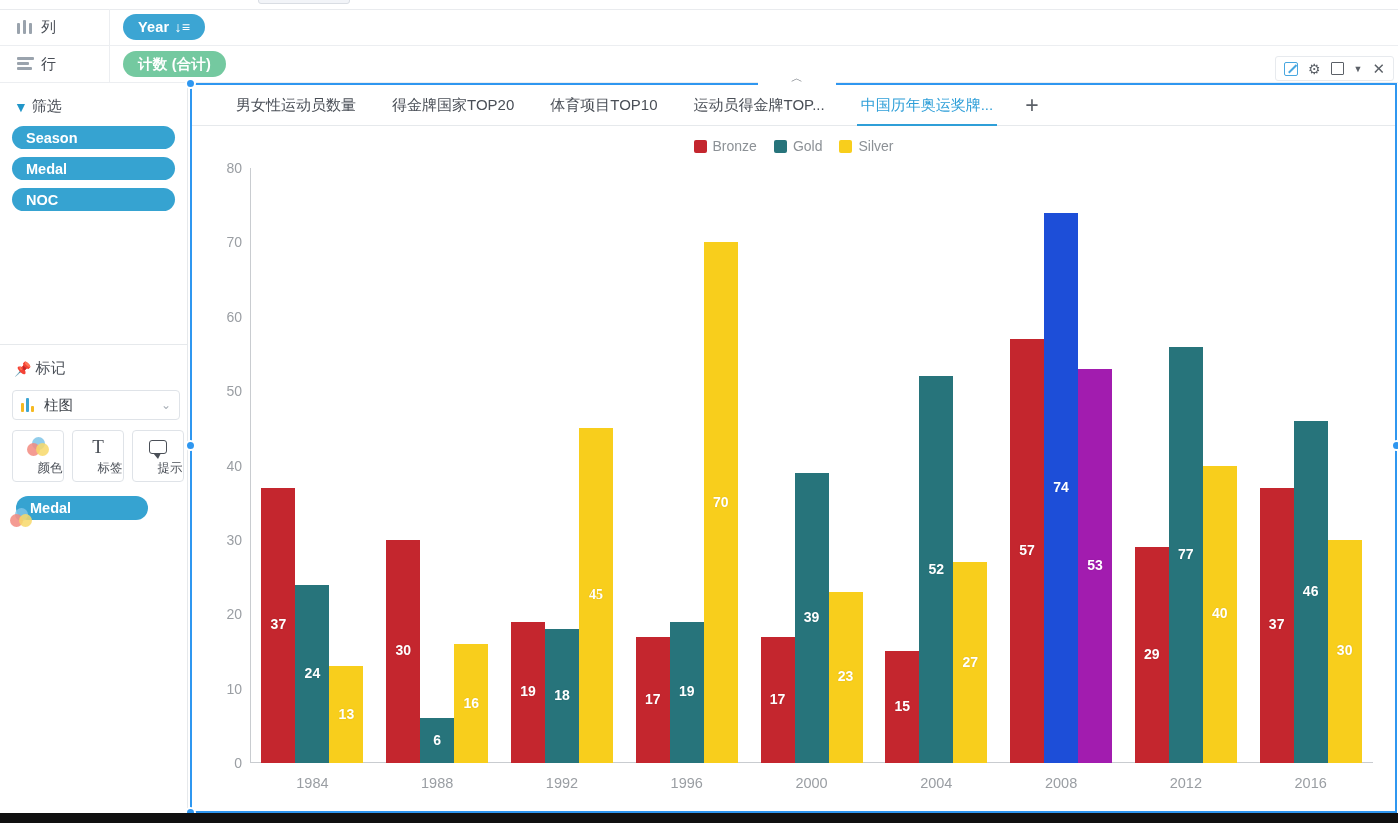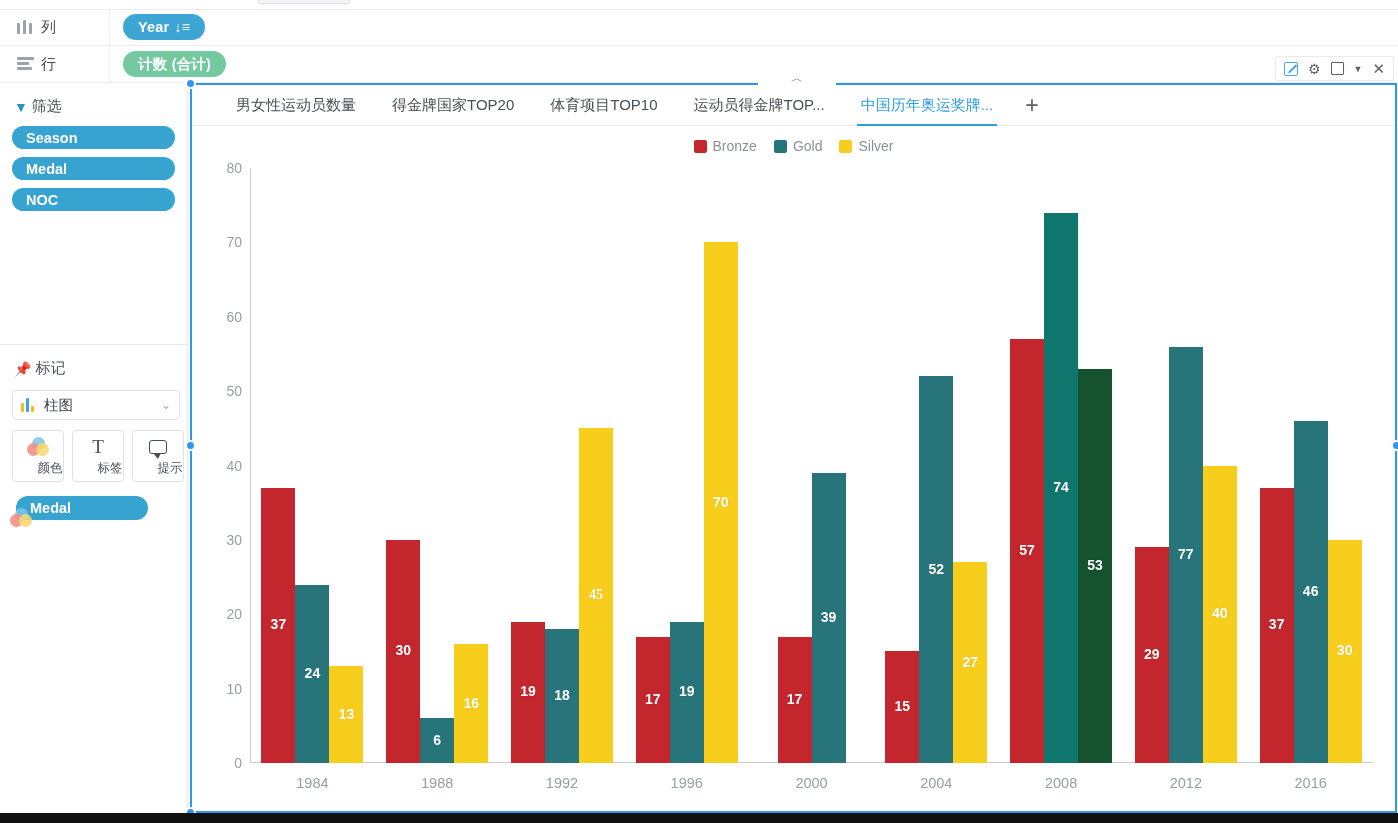--- a/index.html
+++ b/index.html
@@ -403,42 +403,45 @@
               </div>
               <div class="xlabel">1996</div>
             </div>
             <div class="group">
               <div class="bar" style="height: 21.25%; background: rgb(196, 38, 46);">
                 <span class="val" style="top: calc(50% - 9px);">17</span>
               </div>
               <div class="bar" style="height: 48.75%; background: rgb(39, 116, 123);">
                 <span class="val" style="top: calc(50% - 9px);">39</span>
               </div>
+              <div class="bar" style="height: 28.75%; background: rgb(248, 206, 28);">
+                <span class="val" style="top: calc(50% - 9px);">23</span>
+              </div>
               <div class="xlabel">2000</div>
             </div>
             <div class="group">
               <div class="bar" style="height: 18.75%; background: rgb(196, 38, 46);">
                 <span class="val" style="top: calc(50% - 9px);">15</span>
               </div>
               <div class="bar" style="height: 65%; background: rgb(39, 116, 123);">
                 <span class="val" style="top: calc(50% - 9px);">52</span>
               </div>
               <div class="bar" style="height: 33.75%; background: rgb(248, 206, 28);">
                 <span class="val" style="top: calc(50% - 9px);">27</span>
               </div>
               <div class="xlabel">2004</div>
             </div>
             <div class="group">
               <div class="bar" style="height: 71.25%; background: rgb(196, 38, 46);">
                 <span class="val" style="top: calc(50% - 9px);">57</span>
               </div>
-              <div class="bar" style="height: 92.5%; background: #0f766e;">
+              <div class="bar" style="height: 92.5%; background: #1d4ed8;">
                 <span class="val" style="top: calc(50% - 9px);">74</span>
               </div>
-              <div class="bar" style="height: 66.25%; background: #14532d;">
+              <div class="bar" style="height: 66.25%; background: #a21caf;">
                 <span class="val" style="top: calc(50% - 9px);">53</span>
               </div>
               <div class="xlabel">2008</div>
             </div>
             <div class="group">
               <div class="bar" style="height: 36.25%; background: rgb(196, 38, 46); padding-left: 9px;">
                 <span class="val" style="top: calc(50% - 9px);">29</span>
               </div>
               <div class="bar" style="height: 70%; background: rgb(39, 116, 123);">
                 <span class="val" style="top: calc(50% - 9px);">77</span>

